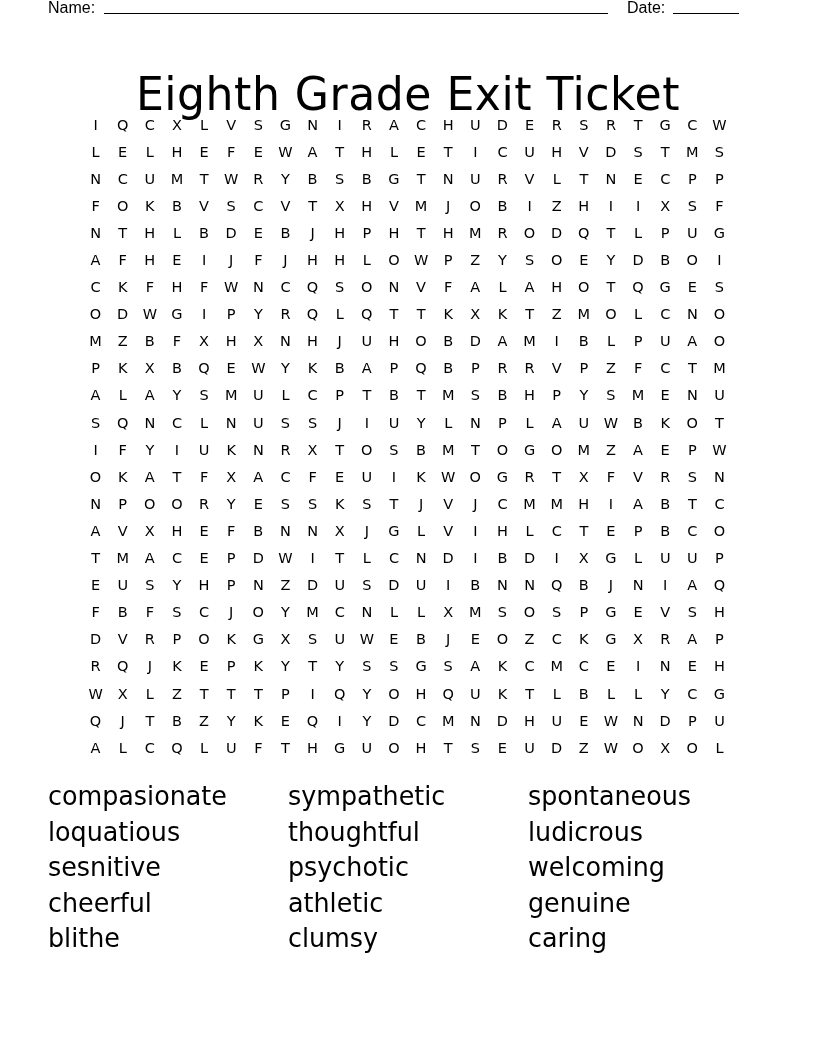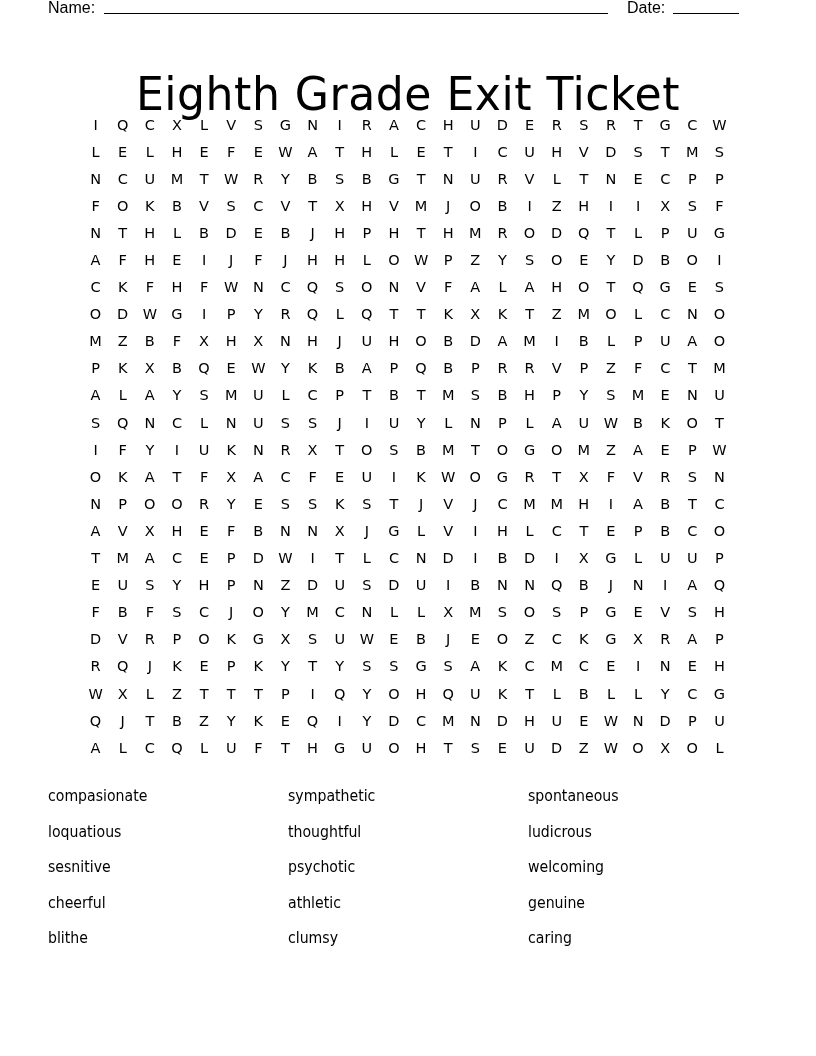--- a/index.html
+++ b/index.html
@@ -19,21 +19,21 @@
     }
     .grid {
       position: absolute; left: 82px; top: 111px;
       display: grid; grid-template-columns: repeat(24, 27.13px); grid-auto-rows: 27.1px;
       font-family: "DejaVu Sans", sans-serif; font-size: 14.5px;
     }
     .cell { display: flex; align-items: center; justify-content: center; }
     .words {
       position: absolute; left: 48px; top: 780px; width: 720px;
       display: grid; grid-template-columns: 240px 240px 240px; grid-auto-rows: 35.5px;
-      font-family: "DejaVu Sans", sans-serif; font-size: 15px;
+      font-family: "DejaVu Sans", sans-serif; font-size: 27px;
     }
     .word { line-height: 32px; white-space: nowrap; transform: scaleX(0.94); transform-origin: left center; }
   </style>
 </head>
 <body>
 
 <div class="header-line">
   <span class="name-label">Name:</span>
   <span class="name-line"></span>
   <span class="date-label">Date:</span>

